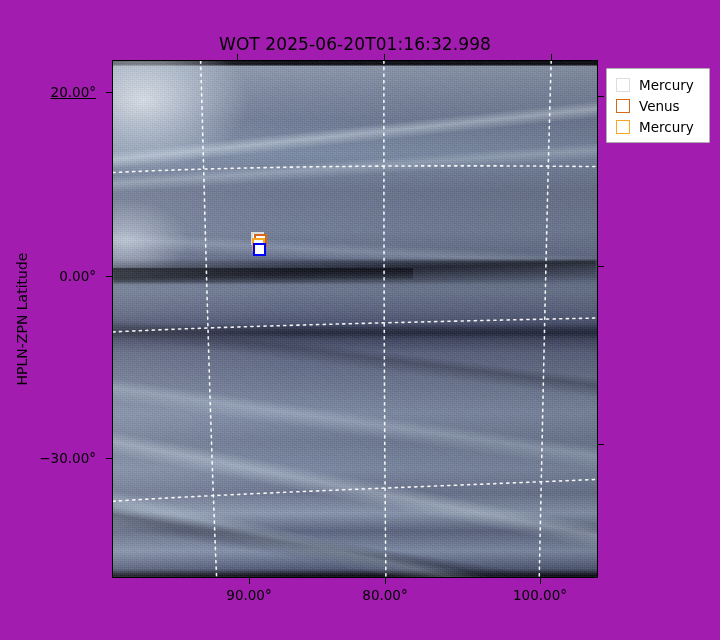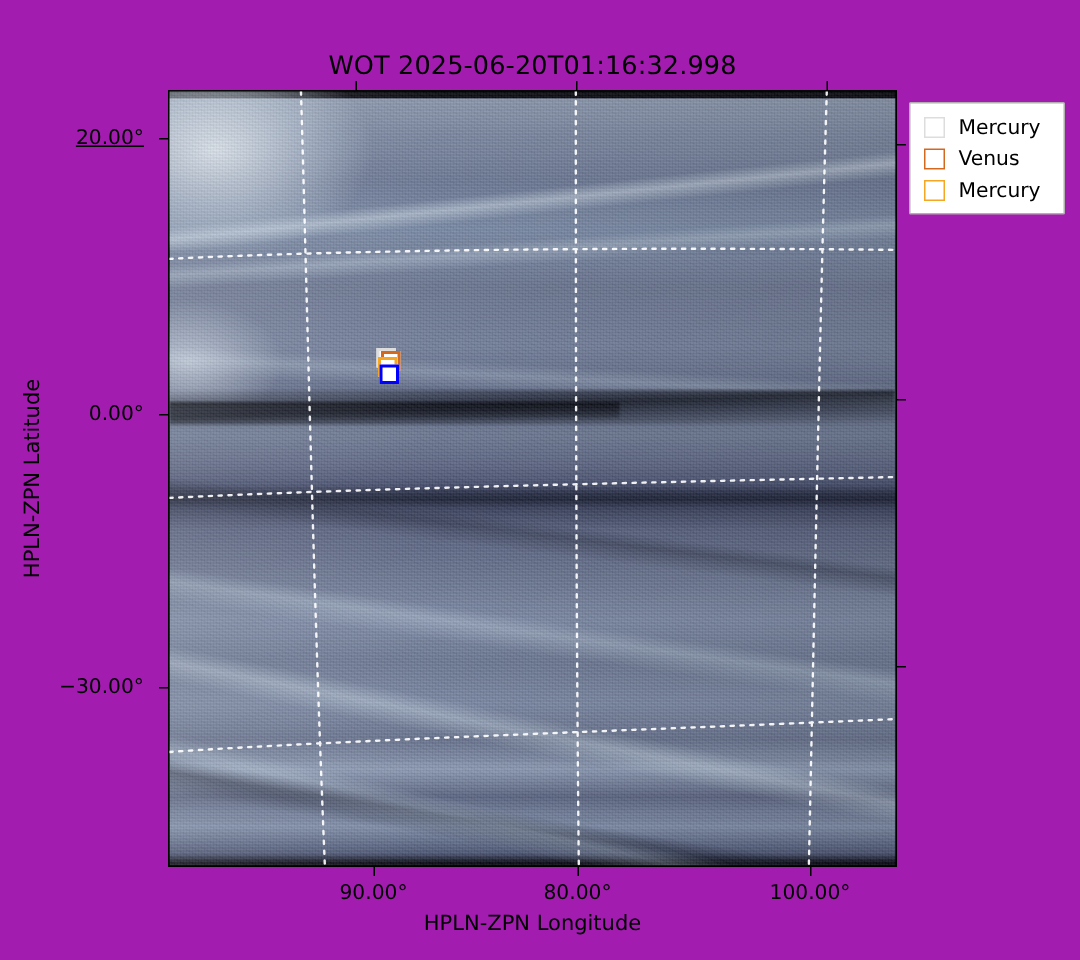--- a/index.html
+++ b/index.html
@@ -155,21 +155,20 @@
   <div class="tickB" style="left:540px;"></div>
   <div class="tickT" style="left:237px;"></div>
   <div class="tickT" style="left:384px;"></div>
   <div class="tickT" style="left:551px;"></div>
 
   <div class="xlab" style="left:249px;">90.00°</div>
   <div class="xlab" style="left:385px;">80.00°</div>
   <div class="xlab" style="left:540px;">100.00°</div>
 
   <div class="ytitle">HPLN-ZPN Latitude</div>
-  <div class="xtitle">HPLN-ZPN Longitude</div>
 
   <div class="legend">
     <div class="legrow">
       <span class="legswatch" style="border-color:#dddddd;"></span>
       <span class="legtext">Mercury</span>
     </div>
     <div class="legrow">
       <span class="legswatch" style="border-color:#d2691e;"></span>
       <span class="legtext">Venus</span>
     </div>

